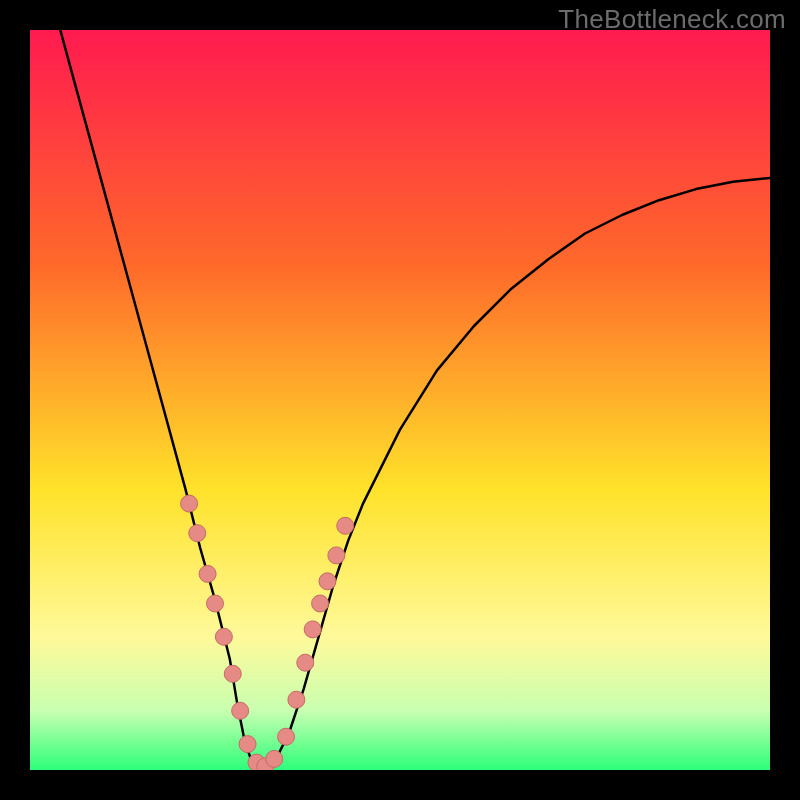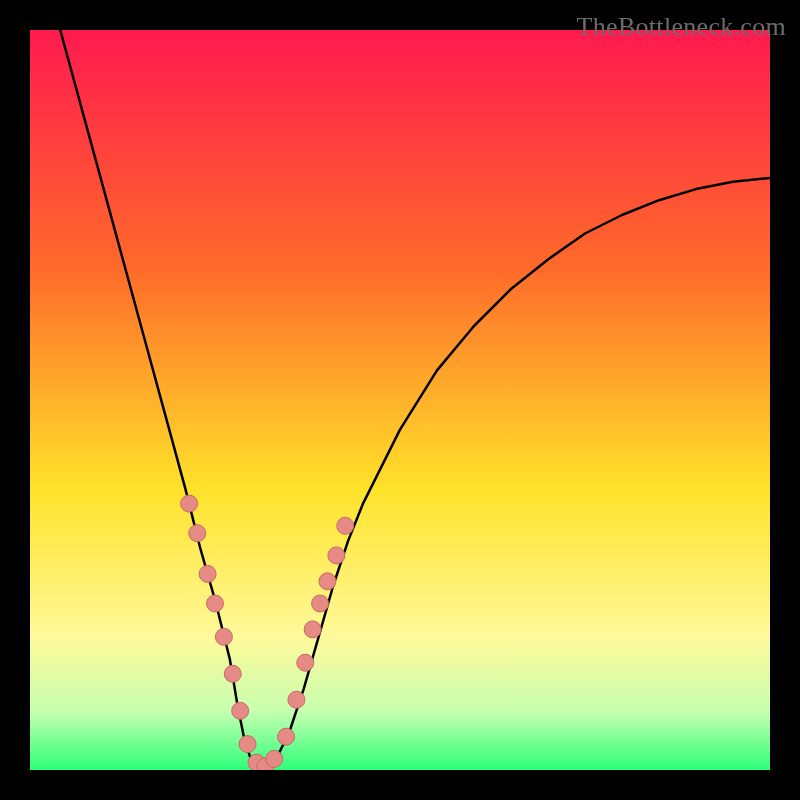--- a/index.html
+++ b/index.html
@@ -11,23 +11,23 @@
     overflow: hidden;
   }
   .frame {
     position: relative;
     width: 800px;
     height: 800px;
     background: #000;
   }
   .watermark {
     position: absolute;
-    top: 12px;
+    top: 4px;
     right: 14px;
-    font-family: Liberation Serif, serif;
+    font-family: Liberation Sans, sans-serif;
     font-size: 26px;
     color: #6c6c6c;
     font-weight: 500;
     letter-spacing: 0.3px;
   }
   svg {
     display: block;
   }
 </style>
 </head>

